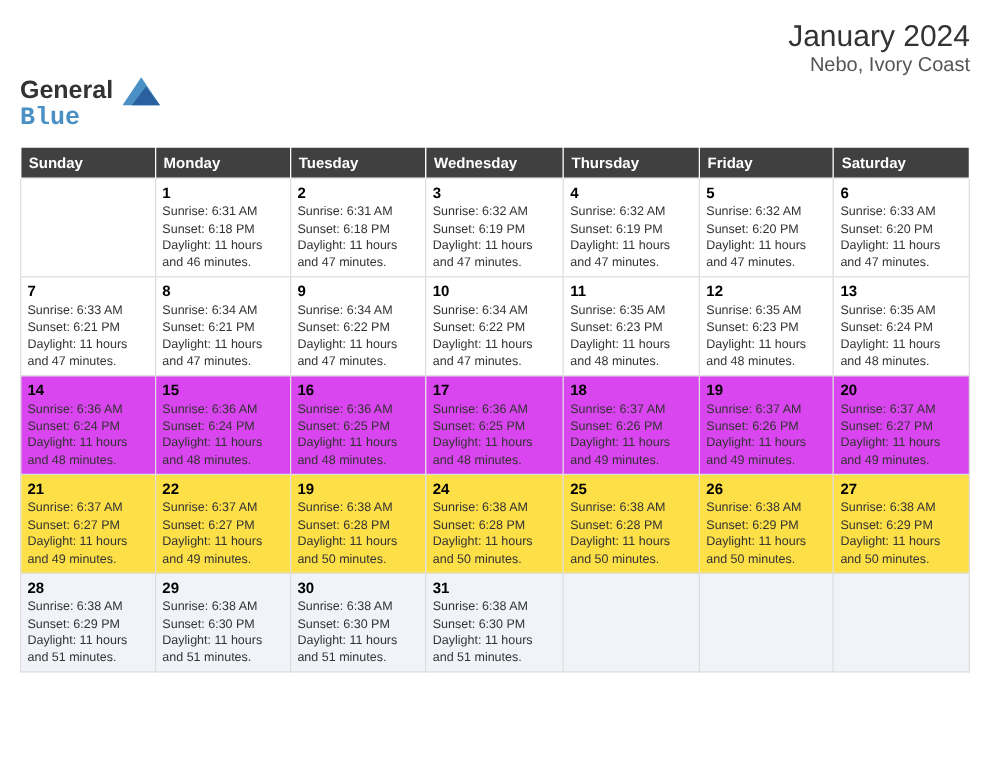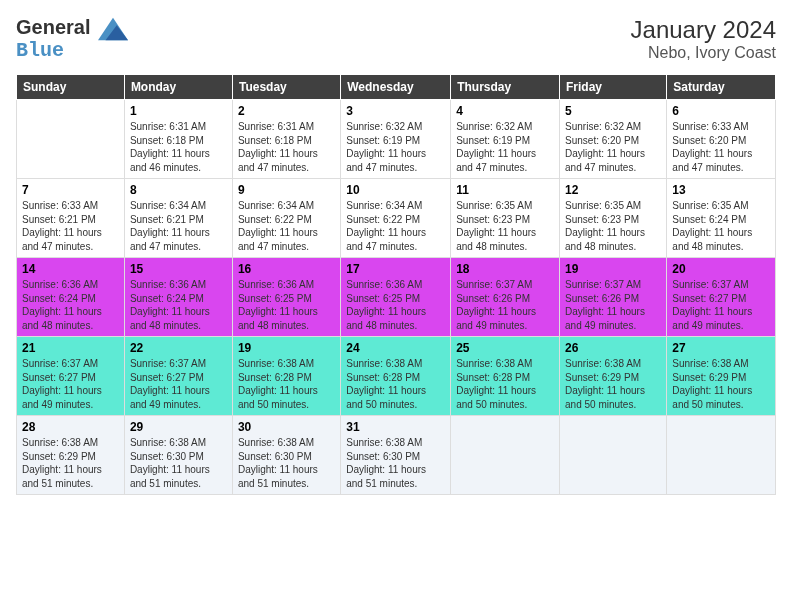--- a/index.html
+++ b/index.html
@@ -80,35 +80,35 @@
       background: #f9f9f9;
     }
     tr:nth-child(even) td {
       background: #f5f8fc;
     }
     tr:nth-child(odd) td {
       background: #fff;
     }
     tr:nth-child(2) td { background: #fff; }
     tr:nth-child(3) td { background: #d946ef; }
-    tr:nth-child(4) td { background: #5eead4; }
+    tr:nth-child(4) td { background: #fde047; }
     tr:nth-child(5) td { background: #f0f4f9; }
     tr:nth-child(6) td { background: #fff; }
     tr:nth-child(7) td { background: #f0f4f9; }
     .empty-cell { background: inherit; }
   </style>
 </head>
 <body>
 
 <div class="page">
   <div class="header">
     <div class="logo">
       <div>
         <div style="display:flex;align-items:center;">
-          <div style="font-size:20px;font-weight:bold;color:#333;line-height:1.1;">
+          <div style="font-size:20px;font-weight:bold;color:#333;line-height:1.1;margin-top:45px;">
             <span style="color:#333;">General</span>
             <svg class="logo-icon" viewBox="0 0 32 24" style="display:inline-block;vertical-align:middle;margin-left:2px;">
               <polygon points="0,24 16,0 32,24" fill="#4a90c4"></polygon>
               <polygon points="8,24 20,8 32,24" fill="#2a5fa0"></polygon>
             </svg>
           </div>
           <div></div>
         </div>
         <div style="font-size:20px;font-weight:bold;color:#4a90c4;line-height:1;font-family:Liberation Mono, monospace;">Blue</div>
       </div>

